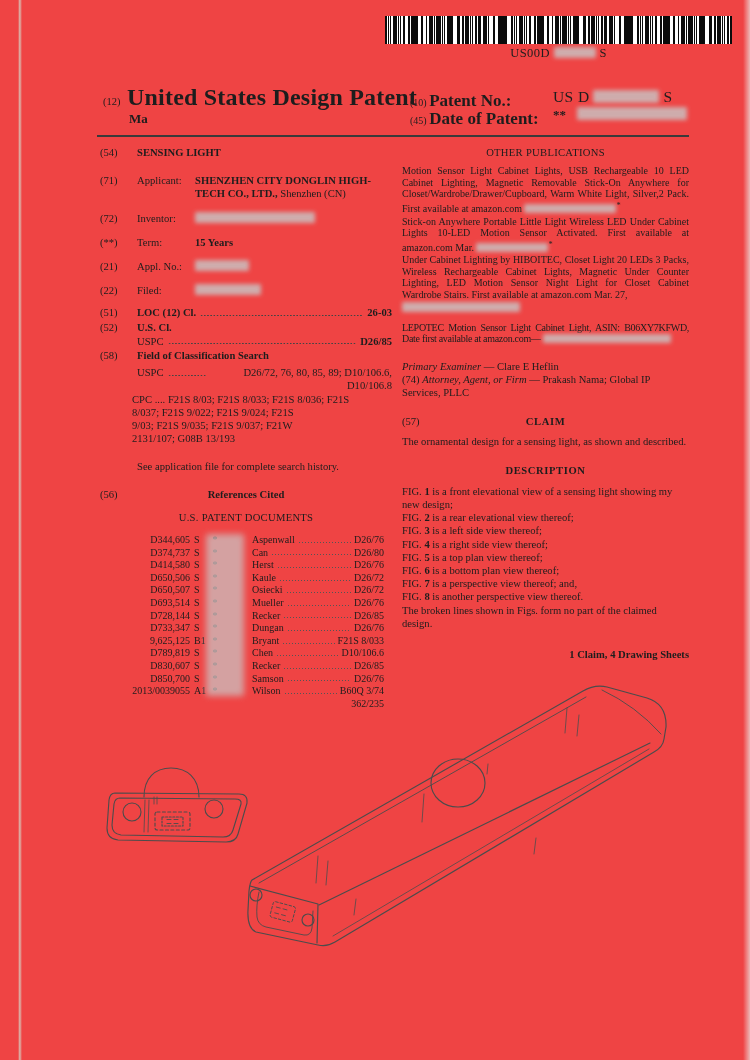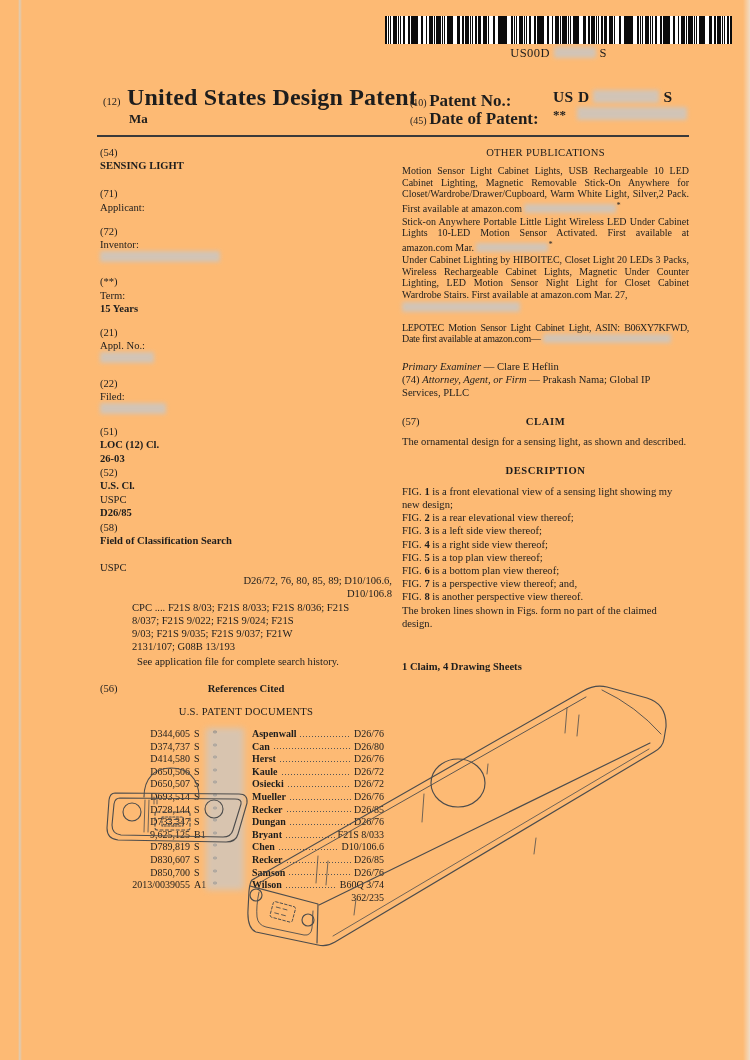--- a/index.html
+++ b/index.html
@@ -2,21 +2,21 @@
 <html><head>
 <meta charset="utf-8">
 <style>
   html,body{margin:0;padding:0;}
   body{
     width:750px;height:1060px;position:relative;overflow:hidden;
     background:#fdfdfc;color:#1d1d1d;
     font-family:"Liberation Serif","DejaVu Serif",serif;
     -webkit-font-smoothing:antialiased;
   }
-  .sheet{position:absolute;inset:0;background:#fdba74;}
+  .sheet{position:absolute;inset:0;background:#ef4444;}
   
   .edge-left{position:absolute;left:18px;top:0;bottom:0;width:4px;
     background:linear-gradient(90deg,rgba(0,0,0,0),#d6cfc2 45%,rgba(0,0,0,0));opacity:.85;}
   .edge-right{position:absolute;right:0;top:0;bottom:0;width:7px;
     background:linear-gradient(270deg,#eceae7,rgba(0,0,0,0));opacity:.7;}
   .fold-bottom{position:absolute;left:0;right:0;top:985px;height:75px;
     background:linear-gradient(180deg,rgba(0,0,0,0),#edecea 22%,#f6f5f3 55%,#eceauntitled 0),
                linear-gradient(180deg,rgba(0,0,0,0),#edecea 22%,#f6f5f3 55%,#efeeec);opacity:.75;}
 
   
@@ -33,29 +33,29 @@
     font-size:12.5px;letter-spacing:.5px;}
 
   
   .h-num{font-size:10.5px;}
   .h12{position:absolute;left:103px;top:96px;text-align:center;}
   .h-title{position:absolute;left:127px;top:84px;font-size:24px;font-weight:bold;letter-spacing:.2px;}
   .h-surname{position:absolute;left:129px;top:111px;font-size:13px;font-weight:bold;}
   .h10{position:absolute;left:410px;top:91px;font-size:10px;}
   .h10 b,.h45 b{font-size:17px;}
   .h45{position:absolute;left:410px;top:109px;font-size:10px;}
-  .pno{position:absolute;left:553px;top:88px;font-size:15.5px;font-weight:bold;letter-spacing:.4px;}
+  .pno{position:absolute;left:553px;top:88px;font-size:15.5px;font-weight:normal;letter-spacing:.4px;}
   .pdate{position:absolute;left:553px;top:107px;font-size:13px;font-weight:bold;}
   .hrule{position:absolute;left:97px;top:135px;width:592px;height:1.5px;background:#3a3a3a;}
 
   
   .col-l{position:absolute;left:100px;top:146px;width:292px;font-size:10.6px;line-height:13.2px;}
   .col-r{position:absolute;left:402px;top:146px;width:287px;font-size:10.6px;line-height:13.2px;}
 
-  .frow{display:flex;margin-bottom:11px;flex-direction:column;}
+  .frow{display:flex;margin-bottom:11px;}
   .fnum{width:37px;flex:none;}
   .flab{width:58px;flex:none;}
   .fval{flex:1;}
   .dots{flex:1;margin:0 4px;background-image:radial-gradient(circle,#444 .7px,rgba(0,0,0,0) .8px);
         background-size:3.2px 3px;background-repeat:repeat-x;background-position:0 75%;}
   .dots-fixed{width:38px;flex:none;margin:0 4px;background-image:radial-gradient(circle,#444 .7px,rgba(0,0,0,0) .8px);
         background-size:3.2px 3px;background-repeat:repeat-x;background-position:0 75%;}
   .right{text-align:right;}
   .ctr{text-align:center;}
   .b{font-weight:bold;}
@@ -65,37 +65,37 @@
   .sec-title{text-align:center;font-weight:bold;}
   .subhead{text-align:center;margin:10px 0 10px;letter-spacing:.3px;}
 
   
   .tbl{position:relative;margin-left:4px;width:280px;font-size:10px;line-height:12.6px;}
   .trow{display:flex;}
   .rp{width:86px;text-align:right;flex:none;}
   .rk{width:16px;padding-left:4px;flex:none;}
   .rs{width:10px;flex:none;text-align:center;}
   .rgap{width:32px;flex:none;}
-  .rn{flex:none;font-weight:bold;}
+  .rn{flex:none;}
   .rdots{flex:1;margin:0 3px;background-image:radial-gradient(circle,#555 .7px,rgba(0,0,0,0) .8px);
         background-size:3px 3px;background-repeat:repeat-x;background-position:0 70%;}
   .rc{flex:none;text-align:right;}
   .trow-cont{width:100%;text-align:right;}
   .trow-cont:empty{display:none;}
 
   
   .pub{ text-align:justify;margin:0 0 1px;font-size:10px;line-height:11.5px;}
   .pub-narrow{letter-spacing:-0.3px;}
   .cited{margin-top:13px;}
   .exam{margin-top:15px;}
   .claim-head{position:relative;margin-top:16px;}
   .claim-head .fnum{position:absolute;left:0;top:0;}
   .claim-txt{margin-top:7px;text-align:justify;}
   .figline{margin:0;}
-  .sheets{margin-top:30px;text-align:left;font-weight:bold;}
+  .sheets{margin-top:18px;text-align:right;font-weight:bold;}
 
   
   .fig-small{position:absolute;left:98px;top:756px;}
   .fig-large{position:absolute;left:238px;top:670px;}
   svg{display:block;}
 </style>
 </head>
 <body>
 
 <div class="sheet">
@@ -119,20 +119,21 @@
   <div class="col-l">
 
     <div class="frow" style="margin-bottom:15px">
       <span class="fnum">(54)</span>
       <span class="b">SENSING LIGHT</span>
     </div>
 
     <div class="frow" style="">
       <span class="fnum">(71)</span>
       <span class="flab">Applicant:</span>
+      <span class="fval"><b>SHENZHEN CITY DONGLIN HIGH-TECH CO., LTD.,</b><span> Shenzhen (CN)</span></span>
     </div>
 
     <div class="frow">
       <span class="fnum">(72)</span>
       <span class="flab">Inventor:</span>
       <span class="fval"><span class="blur" style="width:120px;height:11px"></span></span>
     </div>
 
     <div class="frow">
       <span class="fnum">(**)</span>
@@ -163,39 +164,39 @@
       <span class="fnum">(52)</span>
       <span class="b">U.S. Cl.</span>
     </div>
     <div class="frow" style="margin-bottom:1px">
       <span class="fnum"></span>
       <span>USPC</span>
       <span class="dots"></span>
       <span class="b">D26/85</span>
     </div>
 
-    <div class="frow" style="margin-bottom:14px">
+    <div class="frow" style="margin-bottom:4px">
       <span class="fnum">(58)</span>
       <span class="b">Field of Classification Search</span>
     </div>
     <div class="frow" style="margin-bottom:0">
       <span class="fnum"></span>
       <span>USPC</span>
       <span class="dots-fixed"></span>
       <span style="flex:1" class="right">D26/72, 76, 80, 85, 89; D10/106.6,</span>
     </div>
     <div class="right">D10/106.8</div>
     <div style="margin-left:32px">
 
     <div class="cpcline">CPC .... F21S 8/03; F21S 8/033; F21S 8/036; F21S</div>
         <div class="cpcline">8/037; F21S 9/022; F21S 9/024; F21S</div>
         <div class="cpcline">9/03; F21S 9/035; F21S 9/037; F21W</div>
         <div class="cpcline">2131/107; G08B 13/193</div>
       </div>
-    <div style="margin-left:37px;margin-top:1px">See application file for complete search history.</div>
+    <div style="margin-left:37px;margin-top:15px">See application file for complete search history.</div>
 
     <div class="sec-head">
       <span class="fnum">(56)</span>
       <div class="sec-title">References Cited</div>
     </div>
     <div class="subhead">U.S. PATENT DOCUMENTS</div>
 
     <div class="tbl">
       <div class="blur-block" style="left:102px;top:0;width:38px;height:162px"></div>
       <div>

